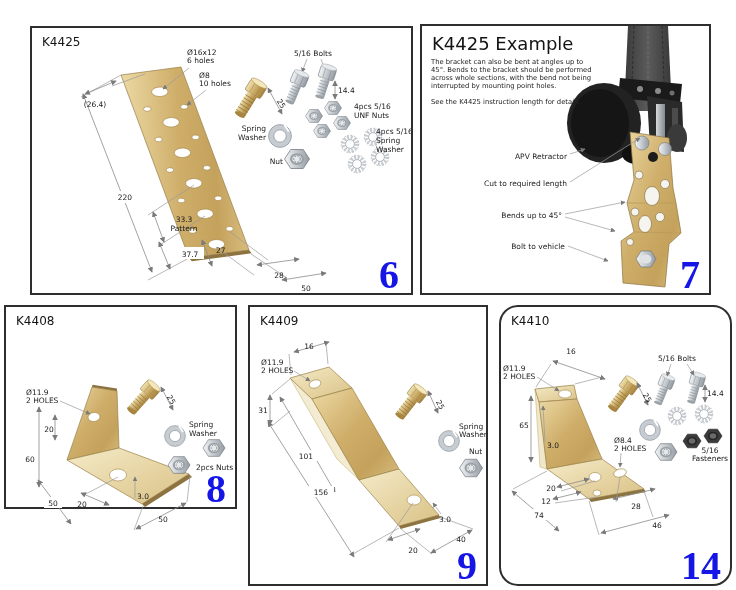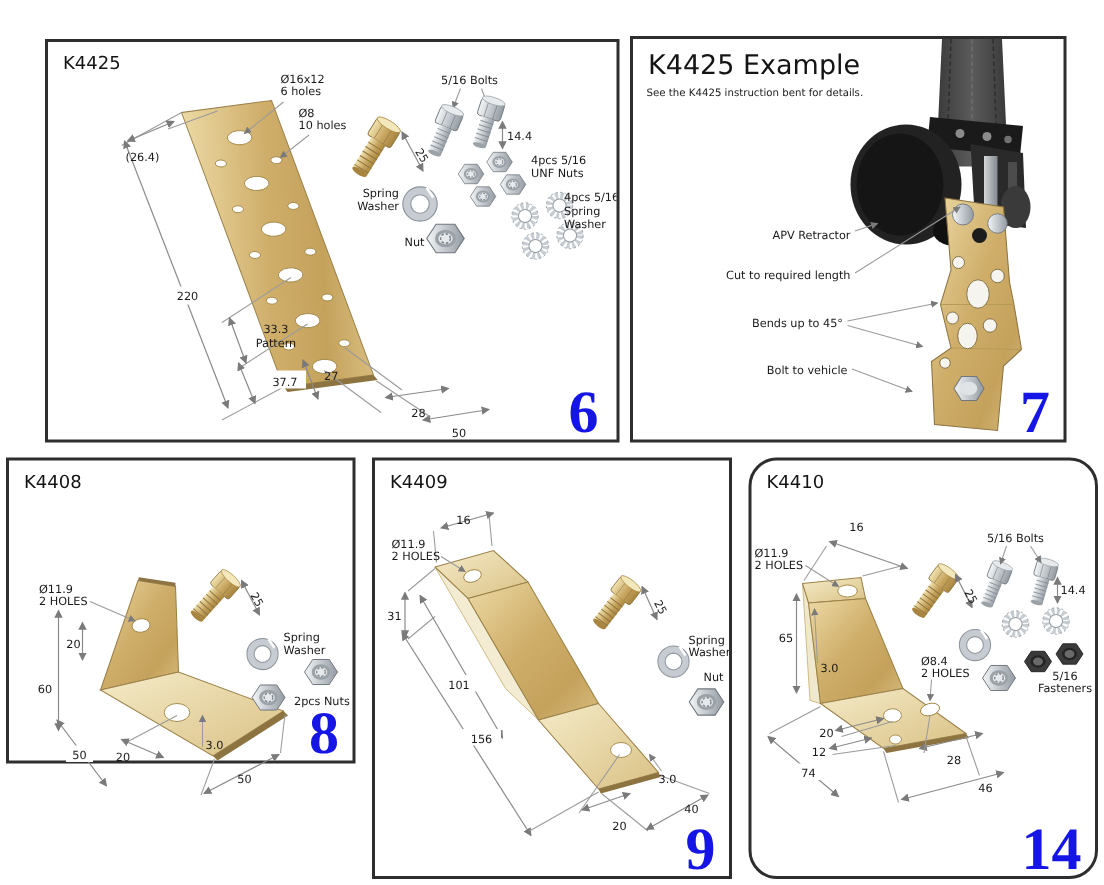--- a/index.html
+++ b/index.html
@@ -206,21 +206,22 @@
     <text x="344" y="106">4pcs 5/16</text>
     <text x="344" y="115">Spring</text>
     <text x="344" y="124">Washer</text>
   </svg>
   <div class="fig-num" style="right:12px">6</div>
 </div>
 
 <div class="panel" id="panel-7">
   <div class="panel-title">K4425 Example</div>
   <div class="paras">
-    <p>See the K4425 instruction bent for details.</p>
+    <p>The bracket can also be bent at angles up to 45°. Bends to the bracket should be performed across whole sections, with the bend not being interrupted by mounting point holes.</p>
+    <p>See the K4425 instruction length for details.</p>
   </div>
   <svg width="287" height="267" viewBox="0 0 287 267">
 
     <g>
       <polygon points="206,0 246,0 250,85 202,85" fill="url(#gStrap)"></polygon>
       <line x1="212" y1="0" x2="209" y2="85" stroke="#2e2e2e" stroke-width="1" stroke-dasharray="3 2"></line>
       <line x1="226" y1="0" x2="226" y2="85" stroke="#6a6a6a" stroke-width="1.2" stroke-dasharray="3 2"></line>
       <line x1="240" y1="0" x2="243" y2="85" stroke="#2e2e2e" stroke-width="1" stroke-dasharray="3 2"></line>
     </g>
 

